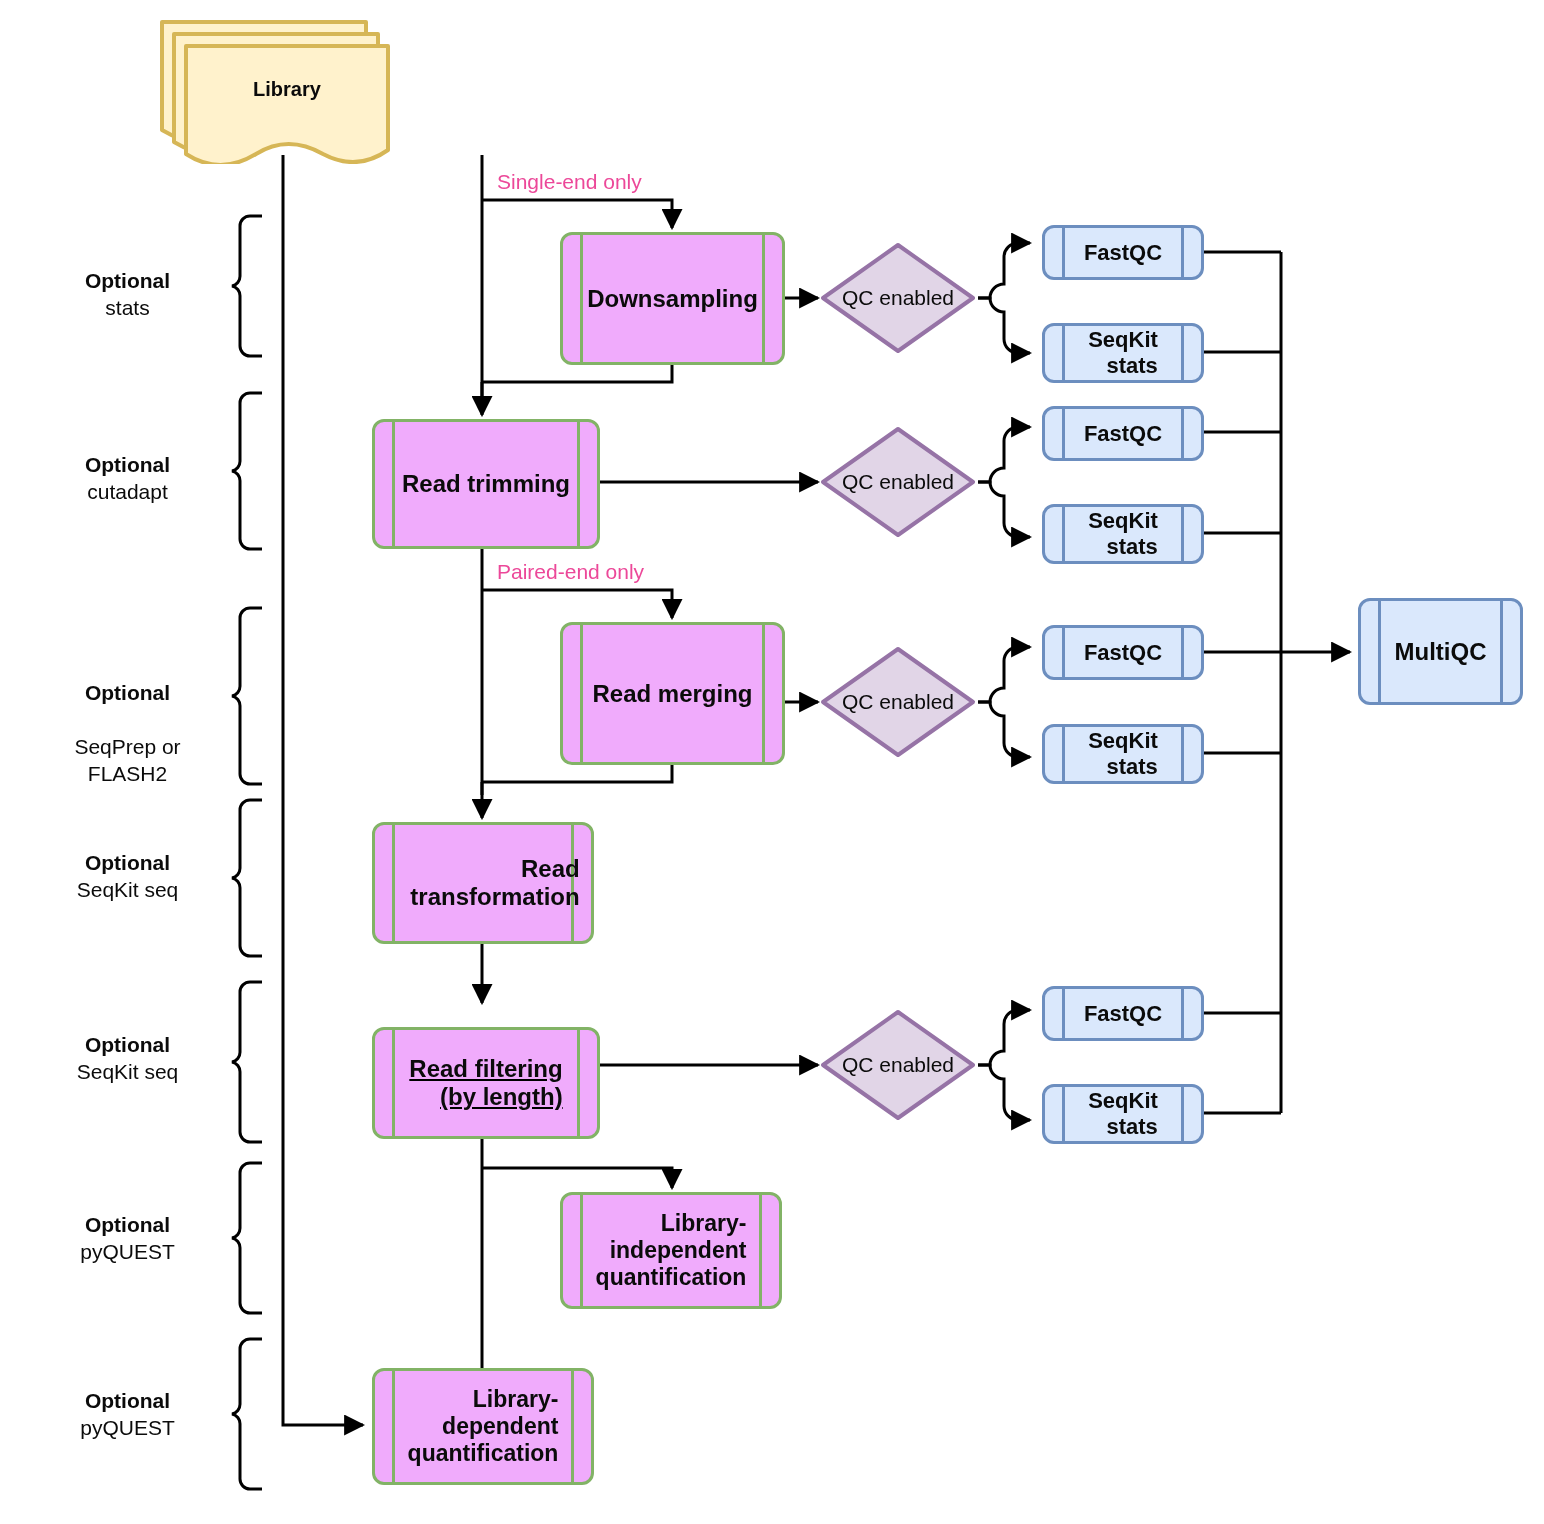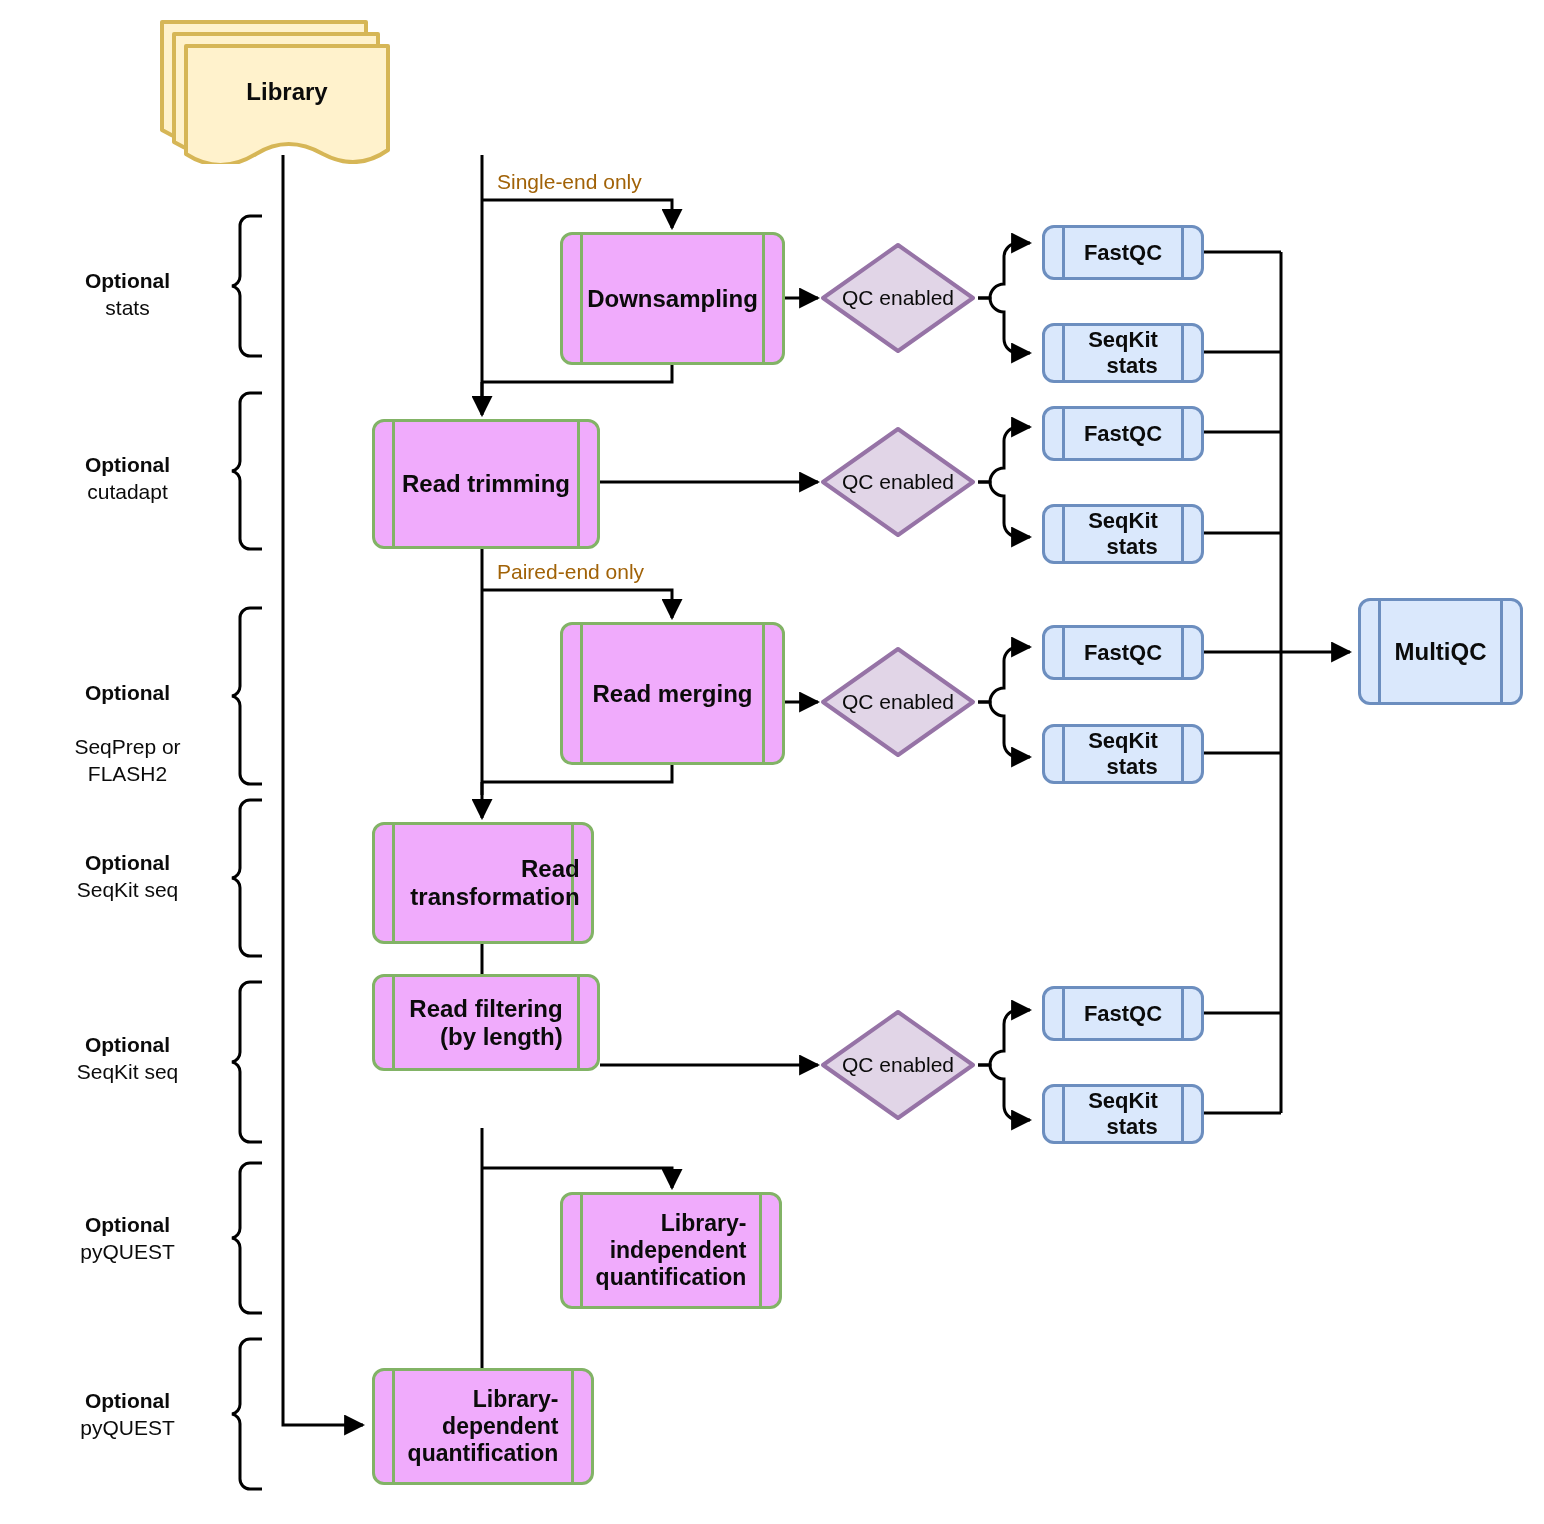--- a/index.html
+++ b/index.html
@@ -24,27 +24,27 @@
 
   
   .diamond{display:flex;align-items:center;justify-content:center;}
   .diamond svg{position:absolute;left:0;top:0;}
   .diamond .txt{position:relative;z-index:2;font-size:21px;color:#0b0b0b;}
 
   
   .docstack{position:absolute;}
   .docstack svg{position:absolute;left:0;top:0;}
   .docstack .txt{position:absolute;z-index:5;left:0;right:16px;text-align:center;
-                 font-weight:bold;font-size:24px;color:#0b0b0b;}
+                 font-weight:bold;font-size:20px;color:#0b0b0b;}
 
   
   .optlabel{position:absolute;text-align:center;line-height:1.28;color:#0b0b0b;font-size:21px;}
   .optlabel b{display:block;font-weight:bold;}
 
-  .edgelabel{position:absolute;font-size:21px;color:#a16207;white-space:nowrap;}
+  .edgelabel{position:absolute;font-size:21px;color:#ec4899;white-space:nowrap;}
 </style>
 </head>
 <body>
 
 <div id="stage">
 
   <svg id="wires" viewBox="0 0 1544 1524" xmlns="http://www.w3.org/2000/svg">
     <defs>
       <marker id="ah" viewBox="0 0 10 10" refX="9" refY="5" markerWidth="7" markerHeight="7" orient="auto-start-reverse">
         <path d="M0,0 L10,5 L0,10 z" fill="#000"></path>
@@ -176,21 +176,21 @@
     <span class="txt" style="font-size:24px;">Read merging</span>
   </div>
 
   <div class="node proc green" style="left:372px;top:822px;width:222px;height:122px;padding-left:24px;">
     <span class="bar-l"></span>
     <span class="bar-r"></span>
     <span class="txt" style="font-size:24px;white-space:pre-line;">Read
 transformation</span>
   </div>
 
-  <div class="node proc green" style="left:372px;top:974px;width:228px;height:97px;">
+  <div class="node proc green" style="left:372px;top:1027px;width:228px;height:112px;text-decoration:underline;">
     <span class="bar-l"></span>
     <span class="bar-r"></span>
     <span class="txt" style="font-size:24px;white-space:pre-line;">Read filtering
 (by length)</span>
   </div>
 
   <div class="node proc green" style="left:560px;top:1192px;width:222px;height:117px;">
     <span class="bar-l"></span>
     <span class="bar-r"></span>
     <span class="txt" style="font-size:23px;white-space:pre-line;">Library-

